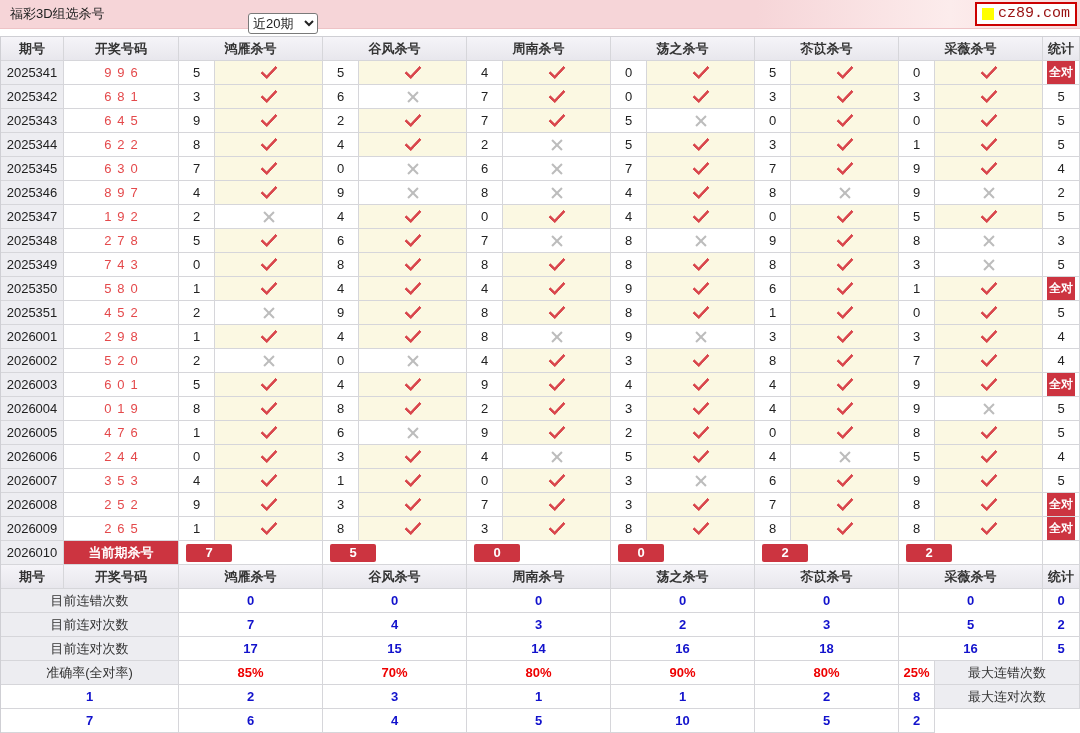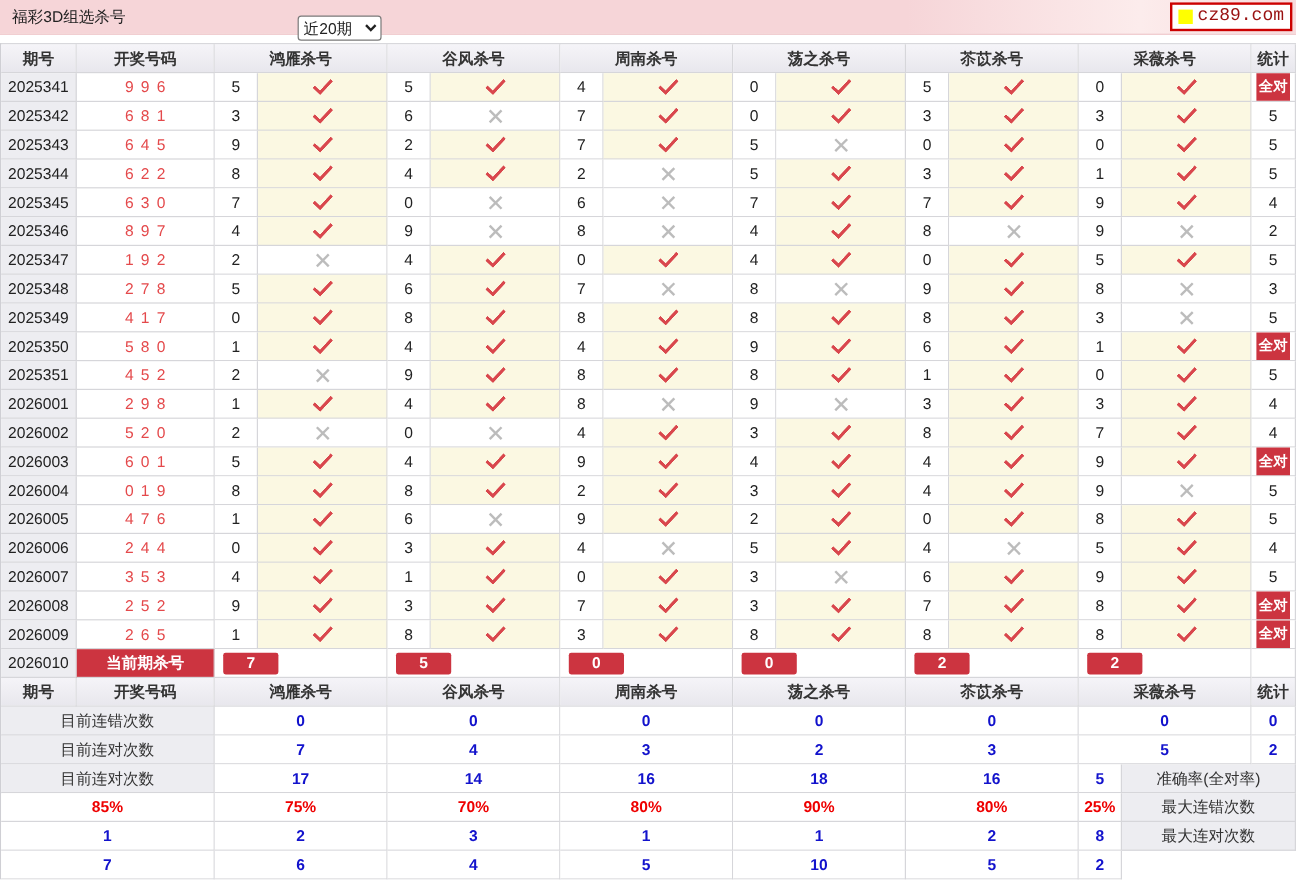--- a/index.html
+++ b/index.html
@@ -308,21 +308,21 @@
     <div class="c kn">9</div>
     <div class="c km hit">
       <span class="check"></span>
     </div>
     <div class="c kn">8</div>
     <div class="c km">
       <span class="cross"></span>
     </div>
     <div class="c stat">3</div>
     <div class="c pd">2025349</div>
-    <div class="c draw">417</div>
+    <div class="c draw">743</div>
     <div class="c kn">0</div>
     <div class="c km hit">
       <span class="check"></span>
     </div>
     <div class="c kn">8</div>
     <div class="c km hit">
       <span class="check"></span>
     </div>
     <div class="c kn">8</div>
     <div class="c km hit">
@@ -687,28 +687,28 @@
     <div class="c sl s2">目前连对次数</div>
     <div class="c sv s2">7</div>
     <div class="c sv s2">4</div>
     <div class="c sv s2">3</div>
     <div class="c sv s2">2</div>
     <div class="c sv s2">3</div>
     <div class="c sv s2">5</div>
     <div class="c sv">2</div>
     <div class="c sl s2">目前连对次数</div>
     <div class="c sv s2">17</div>
+    <div class="c sv s2">15</div>
     <div class="c sv s2">14</div>
     <div class="c sv s2">16</div>
     <div class="c sv s2">18</div>
     <div class="c sv s2">16</div>
     <div class="c sv">5</div>
     <div class="c sl s2">准确率(全对率)</div>
     <div class="c sv red s2">85%</div>
-    <div class="c sv red s2">75%</div>
     <div class="c sv red s2">70%</div>
     <div class="c sv red s2">80%</div>
     <div class="c sv red s2">90%</div>
     <div class="c sv red s2">80%</div>
     <div class="c sv red">25%</div>
     <div class="c sl s2">最大连错次数</div>
     <div class="c sv s2">1</div>
     <div class="c sv s2">2</div>
     <div class="c sv s2">3</div>
     <div class="c sv s2">1</div>

